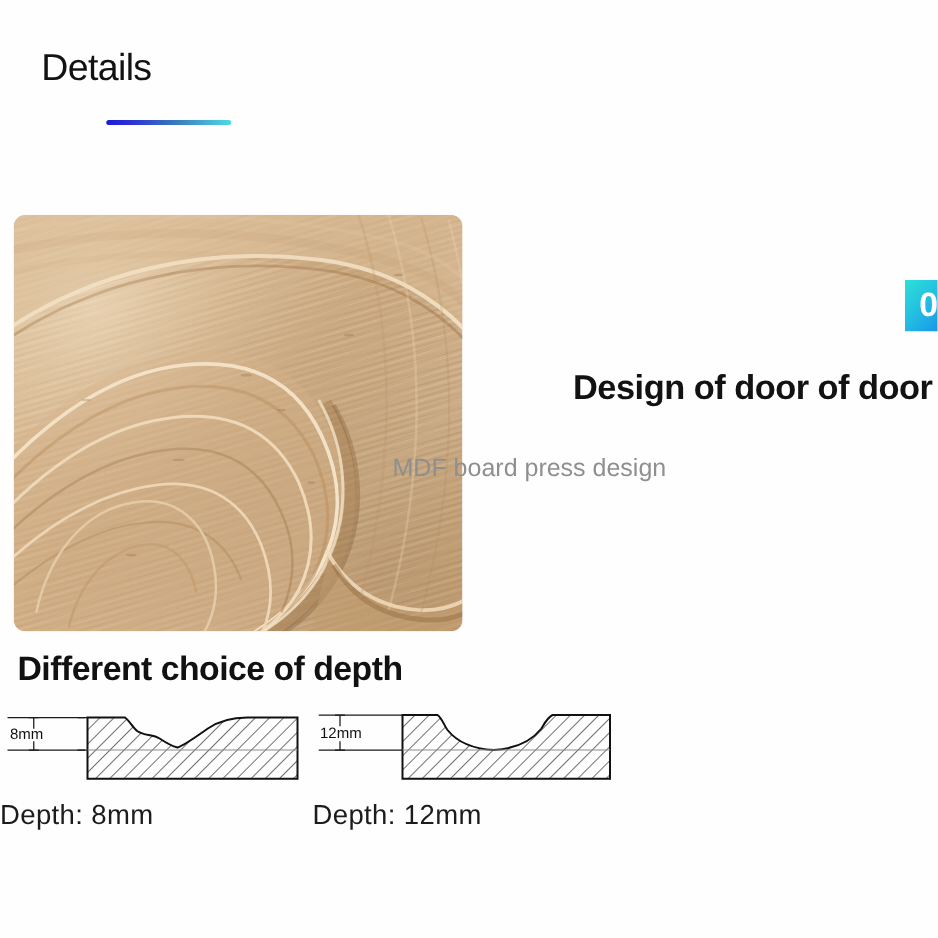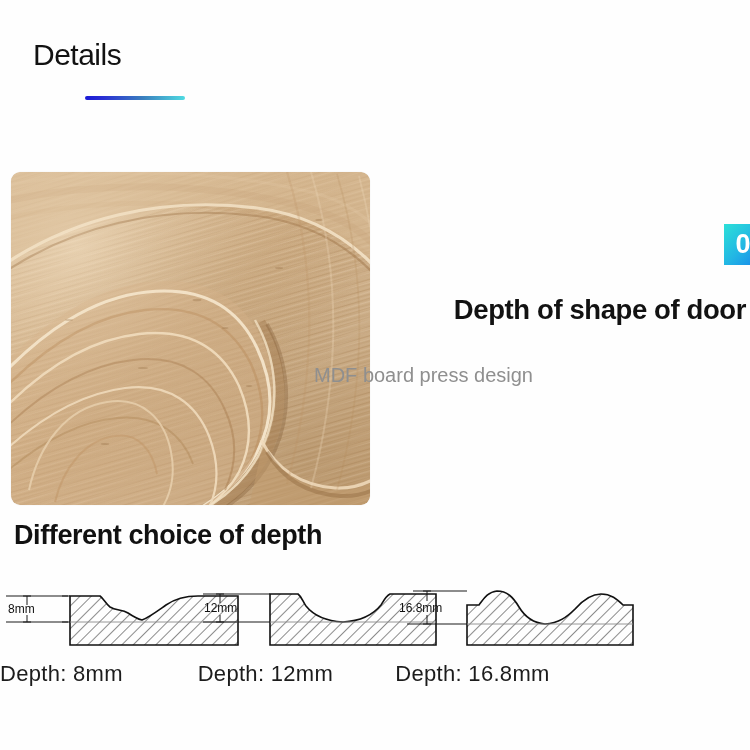--- a/index.html
+++ b/index.html
@@ -96,21 +96,21 @@
     top: 520px;
     font-size: 27px;
     font-weight: bold;
     color: #111111;
     letter-spacing: -0.4px;
     text-align: right;
   }
   .depth-row {
     position: absolute;
     left: 0px;
-    top: 585px;
+    top: 563px;
     width: 593px;
     height: 115px;
     display: flex;
   }
   .depth-card {
     width: 250px;
     position: relative;
   }
   .depth-diagram {
     position: absolute;
@@ -255,21 +255,21 @@
 
       <rect x="0" y="0" width="359" height="333" fill="url(#shadeTL)" opacity="0.35"></rect>
     </g>
   </svg>
 </div>
 
 <div class="badge-01" style="background: linear-gradient(135deg, #2ce0d8 0%, #22b6e4 45%, #1170ee 100%);">
   <span>01</span>
 </div>
 
-<div class="feature-heading">Depth of shape of door</div>
+<div class="feature-heading">Design of door of door</div>
 
 <div class="feature-sub">
   <div>MDF board press design</div>
 </div>
 
 <div class="depth-title">Different choice of depth</div>
 
 <div class="depth-row">
 
   <div class="depth-card">
@@ -337,47 +337,14 @@
                  C162,36 175,30 183,20
                  C186,15 188,11 192,9
                  L238,9
                  L238,60 L72,60 Z" fill="url(#h2)" stroke="#111111" stroke-width="1.6"></path>
         <line x1="72" y1="37" x2="238" y2="37" stroke="#8c8c8c" stroke-width="0.9"></line>
       </svg>
     </div>
     <div class="depth-caption">Depth: 12mm</div>
   </div>
 
-  <div class="depth-card">
-    <div class="depth-diagram">
-      <svg viewBox="0 0 250 70">
-        <defs>
-          <pattern id="h3" width="8" height="8" patternUnits="userSpaceOnUse" patternTransform="rotate(45)">
-            <line x1="0" y1="0" x2="0" y2="8" stroke="#1a1a1a" stroke-width="1"></line>
-          </pattern>
-        </defs>
-        <g stroke="#1a1a1a" stroke-width="1" fill="none">
-          <line x1="18" y1="6" x2="72" y2="6"></line>
-          <line x1="12" y1="39" x2="72" y2="39"></line>
-          <line x1="32" y1="6" x2="32" y2="16"></line>
-          <line x1="32" y1="30" x2="32" y2="39"></line>
-          <line x1="28" y1="6" x2="36" y2="6"></line>
-          <line x1="28" y1="39" x2="36" y2="39"></line>
-        </g>
-        <text x="4" y="27" font-family="Liberation Sans, sans-serif" font-size="12" fill="#111111">16.8mm</text>
-
-        <path d="M72,20
-                 L84,20
-                 C88,15 92,7 102,6
-                 C112,6 118,12 124,22
-                 C130,32 138,38 150,39
-                 C164,38 172,32 180,24
-                 C188,15 196,9 206,9
-                 C216,9 222,14 228,20
-                 L238,20
-                 L238,60 L72,60 Z" fill="url(#h3)" stroke="#111111" stroke-width="1.6"></path>
-        <line x1="72" y1="39" x2="238" y2="39" stroke="#8c8c8c" stroke-width="0.9"></line>
-      </svg>
-    </div>
-    <div class="depth-caption">Depth: 16.8mm</div>
-  </div>
 
 </div>
 
 </body></html>

